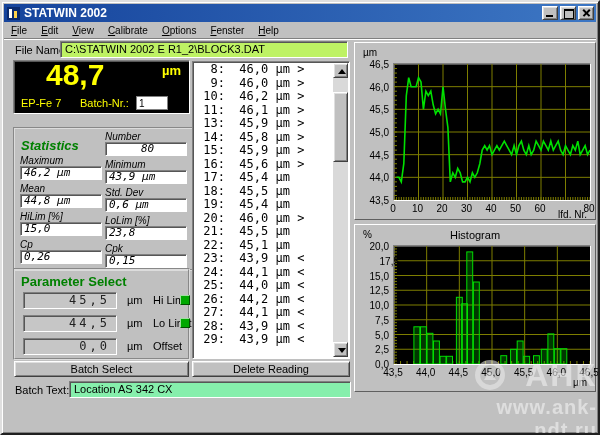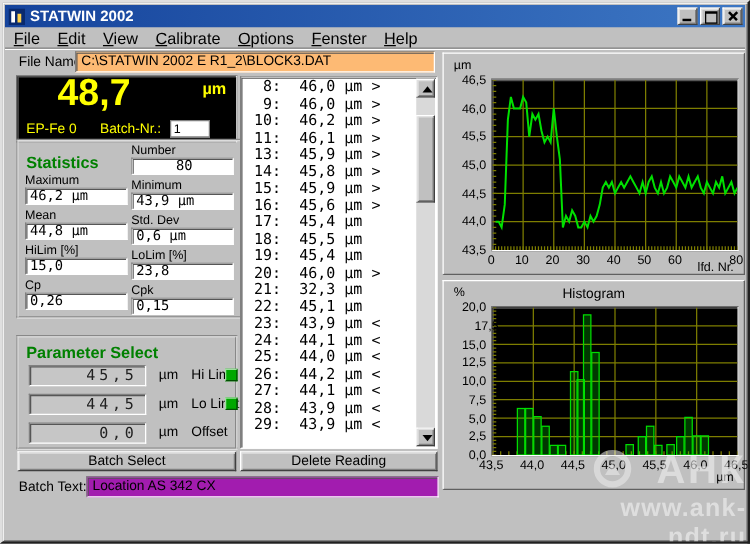--- a/index.html
+++ b/index.html
@@ -24,21 +24,21 @@
   .win-btn{width:16px;height:14px;background:#c0c0c0;position:relative;
     border:1px solid;border-color:#fff #404040 #404040 #fff;box-shadow:inset 1px 1px 0 #dfdfdf, inset -1px -1px 0 #808080;}
   .ic-min::after{content:"";position:absolute;left:3px;bottom:2px;width:7px;height:2px;background:#000;}
   .ic-max::after{content:"";position:absolute;left:3px;top:2px;width:8px;height:7px;border:1px solid #000;border-top-width:2px;}
   .ic-close::before,.ic-close::after{content:"";position:absolute;left:3px;top:5px;width:9px;height:1.6px;background:#000;}
   .ic-close::before{transform:rotate(45deg);}
   .ic-close::after{transform:rotate(-45deg);}
   .menubar{
     position:absolute;left:2px;top:20px;width:592px;height:17px;background:#c0c0c0;
     border-bottom:1px solid #808080;box-shadow:0 1px 0 #fff;
-    display:flex;align-items:center;font-size:13px;
+    display:flex;align-items:center;font-size:10px;
   }
   .menu-item{padding:1px 7px;white-space:nowrap;}
   .menu-item u{text-decoration:underline;}
   .label{font-size:11px;white-space:nowrap;}
   .sunken{
     border:1px solid;border-color:#808080 #fff #fff #808080;
     box-shadow:inset 1px 1px 0 #565656;
   }
   .raised{
     border:1px solid;border-color:#fff #404040 #404040 #fff;
@@ -106,31 +106,31 @@
       <span class="menu-item"><u>F</u>ile</span>
       <span class="menu-item"><u>E</u>dit</span>
       <span class="menu-item"><u>V</u>iew</span>
       <span class="menu-item"><u>C</u>alibrate</span>
       <span class="menu-item"><u>O</u>ptions</span>
       <span class="menu-item"><u>F</u>enster</span>
       <span class="menu-item"><u>H</u>elp</span>
     </div>
 
   <div class="label" style="position:absolute;left:13px;top:42px;">File Name:</div>
-  <div class="sunken field-text" style="position:absolute;left:58px;top:39px;width:288px;height:17px;background:#fdba74;">C:\STATWIN 2002 E R1_2\BLOCK3.DAT</div>
+  <div class="sunken field-text" style="position:absolute;left:58px;top:39px;width:288px;height:17px;background:#bef264;">C:\STATWIN 2002 E R1_2\BLOCK3.DAT</div>
 
   <div class="sunken" style="position:absolute;left:11px;top:58px;width:177px;height:54px;background:#000;">
     <span style="position:absolute;right:8px;top:2px;font-size:13px;font-weight:bold;color:#ffff00;">µm</span>
     <span style="position:absolute;left:32px;top:-3px;font-size:30px;font-weight:bold;color:#ffff00;">48,7</span>
-    <span style="position:absolute;left:7px;bottom:4px;font-size:11px;color:#ffff00;">EP-Fe 0</span>
+    <span style="position:absolute;left:7px;bottom:4px;font-size:11px;color:#ffff00;">EP-Fe 7</span>
     <span style="position:absolute;left:66px;bottom:4px;font-size:11px;color:#ffff00;">Batch-Nr.:</span>
     <input style="position: absolute; left: 122px; bottom: 3px; width: 32px; height: 14px; border: 1px solid rgb(128, 128, 128); font-size: 10px; padding: 0px 2px; background: rgb(255, 255, 255);" value="1">
   </div>
 
-  <div class="group" style="left:11px;top:109px;width:198px;height:144px;">
+  <div class="group" style="left:11px;top:125px;width:198px;height:144px;font-style:italic;">
     <div class="green-heading" style="position: absolute; left: 6px; top: 9px; color: rgb(0, 128, 0);">Statistics</div>
     <div style="position:absolute;left:5px;top:26px;width:82px;">
         <div class="stat-cell">
           <div class="stat-label">Maximum</div>
           <div class="stat-field sunken">46,2 µm</div>
         </div>
         <div class="stat-cell">
           <div class="stat-label">Mean</div>
           <div class="stat-field sunken">44,8 µm</div>
         </div>
@@ -199,41 +199,41 @@
         <div class="read-row"> 10:  46,2 µm &gt;</div>
         <div class="read-row"> 11:  46,1 µm &gt;</div>
         <div class="read-row"> 13:  45,9 µm &gt;</div>
         <div class="read-row"> 14:  45,8 µm &gt;</div>
         <div class="read-row"> 15:  45,9 µm &gt;</div>
         <div class="read-row"> 16:  45,6 µm &gt;</div>
         <div class="read-row"> 17:  45,4 µm</div>
         <div class="read-row"> 18:  45,5 µm</div>
         <div class="read-row"> 19:  45,4 µm</div>
         <div class="read-row"> 20:  46,0 µm &gt;</div>
-        <div class="read-row"> 21:  32,3 µm</div>
+        <div class="read-row"> 21:  45,5 µm</div>
         <div class="read-row"> 22:  45,1 µm</div>
         <div class="read-row"> 23:  43,9 µm &lt;</div>
         <div class="read-row"> 24:  44,1 µm &lt;</div>
         <div class="read-row"> 25:  44,0 µm &lt;</div>
         <div class="read-row"> 26:  44,2 µm &lt;</div>
         <div class="read-row"> 27:  44,1 µm &lt;</div>
         <div class="read-row"> 28:  43,9 µm &lt;</div>
         <div class="read-row"> 29:  43,9 µm &lt;</div>
       </div>
     <div class="scrollbar">
       <div class="raised sb-btn sb-up"></div>
       <div class="raised sb-thumb"></div>
       <div class="raised sb-btn sb-down"></div>
     </div>
   </div>
 
   <div class="raised btn" style="position:absolute;left:190px;top:359px;width:158px;height:16px;">Delete Reading</div>
 
   <div class="label" style="position:absolute;left:13px;top:382px;">Batch Text:</div>
-  <div class="sunken field-text" style="position:absolute;left:67px;top:379px;width:282px;height:17px;background:#a21caf;">Location AS 342 CX</div>
+  <div class="sunken field-text" style="position:absolute;left:67px;top:379px;width:282px;height:17px;background:#86efac;">Location AS 342 CX</div>
 
 
   <div class="chart-panel" id="profile-panel" style="left:352px;top:40px;width:242px;height:178px;">
     <div class="chart-corner">µm</div>
     <div class="plot sunken" style="left:38px;top:20px;width:198px;height:138px;"><svg width="196" height="136" viewBox="0 0 196 136">
           <line x1="24.5" y1="0" x2="24.5" y2="136" stroke="#7e7e00" stroke-width="1"></line>
           <line x1="49" y1="0" x2="49" y2="136" stroke="#7e7e00" stroke-width="1"></line>
           <line x1="73.5" y1="0" x2="73.5" y2="136" stroke="#7e7e00" stroke-width="1"></line>
           <line x1="98" y1="0" x2="98" y2="136" stroke="#7e7e00" stroke-width="1"></line>
           <line x1="122.5" y1="0" x2="122.5" y2="136" stroke="#7e7e00" stroke-width="1"></line>

